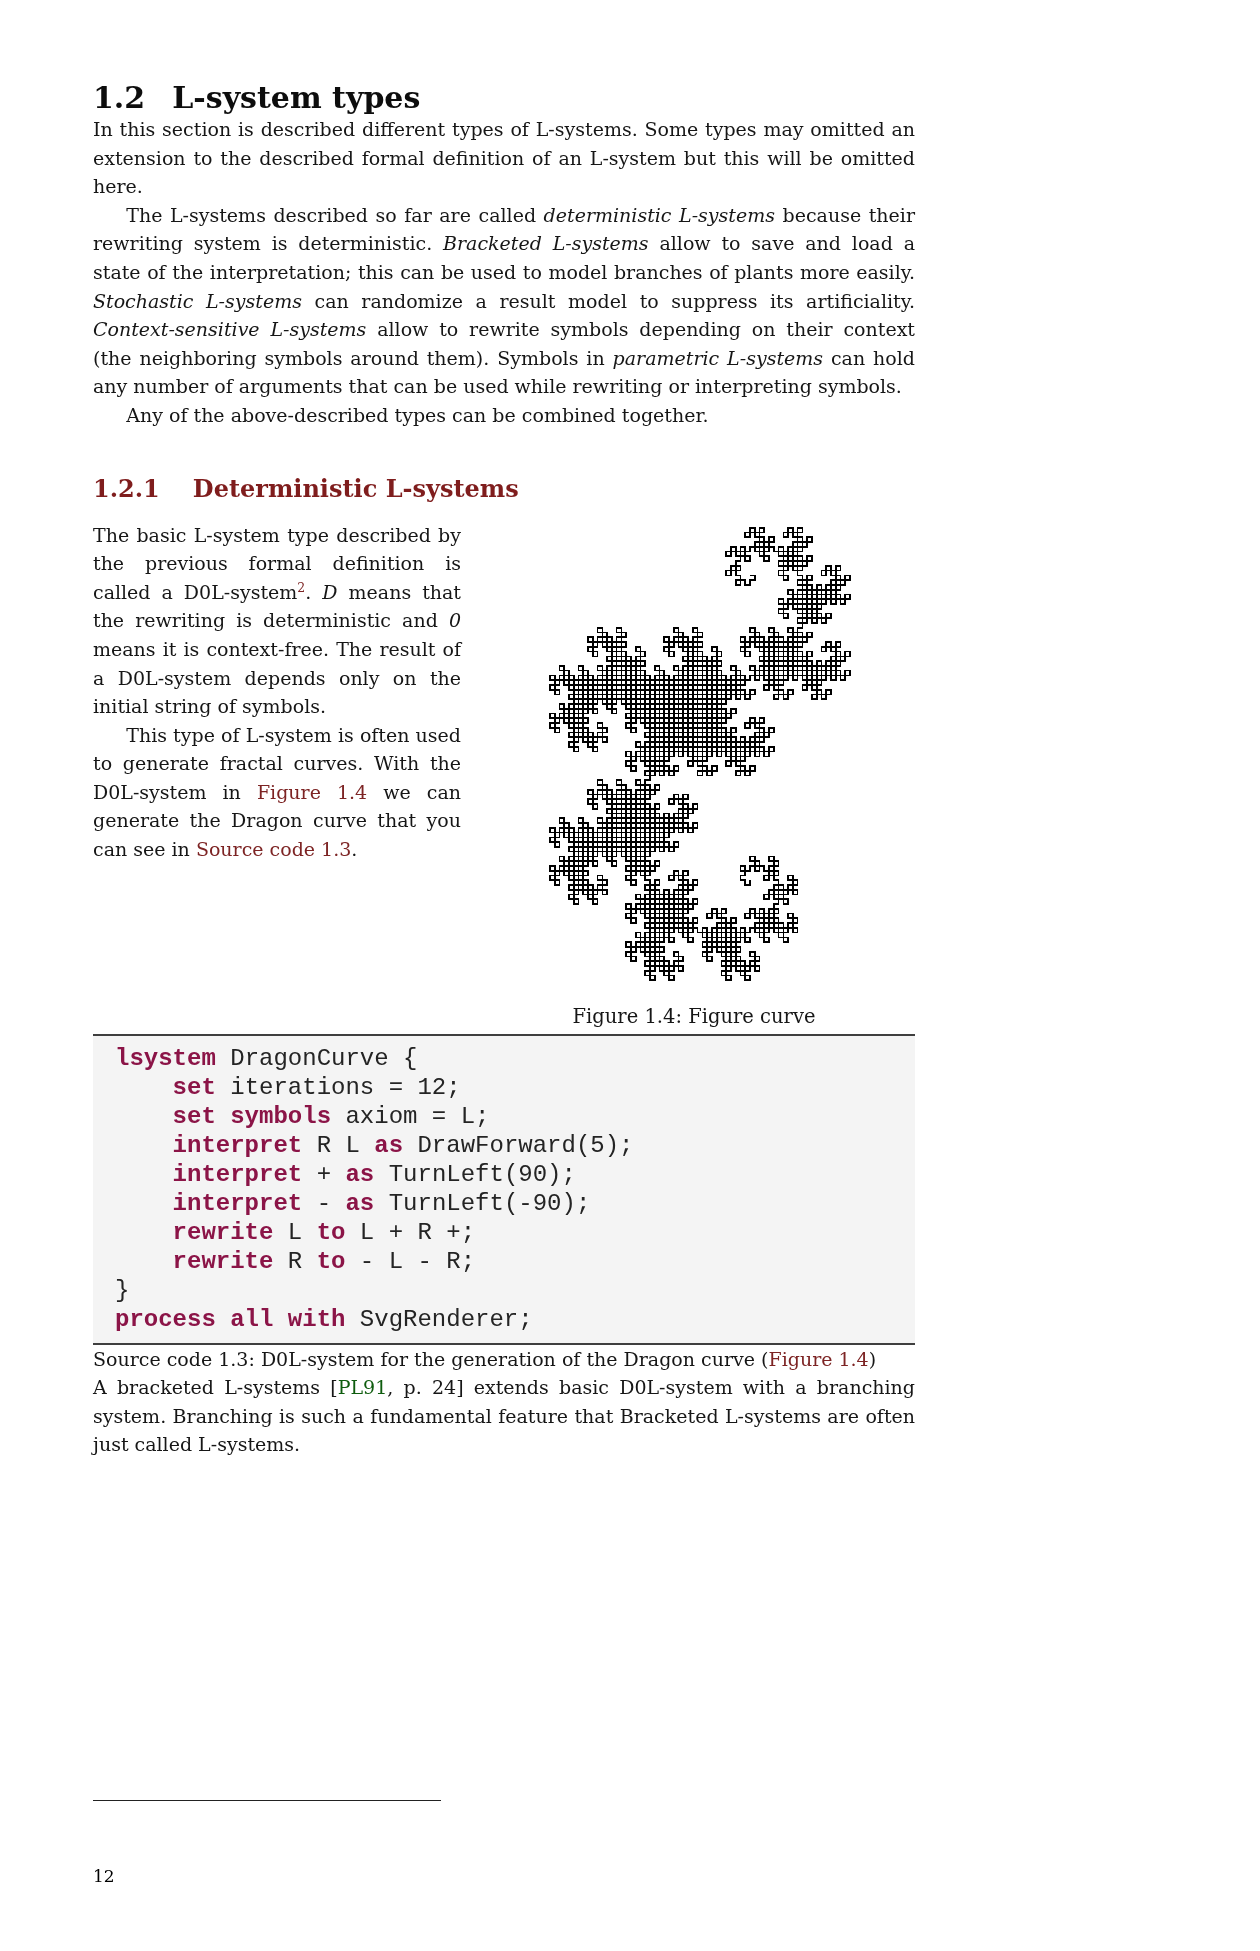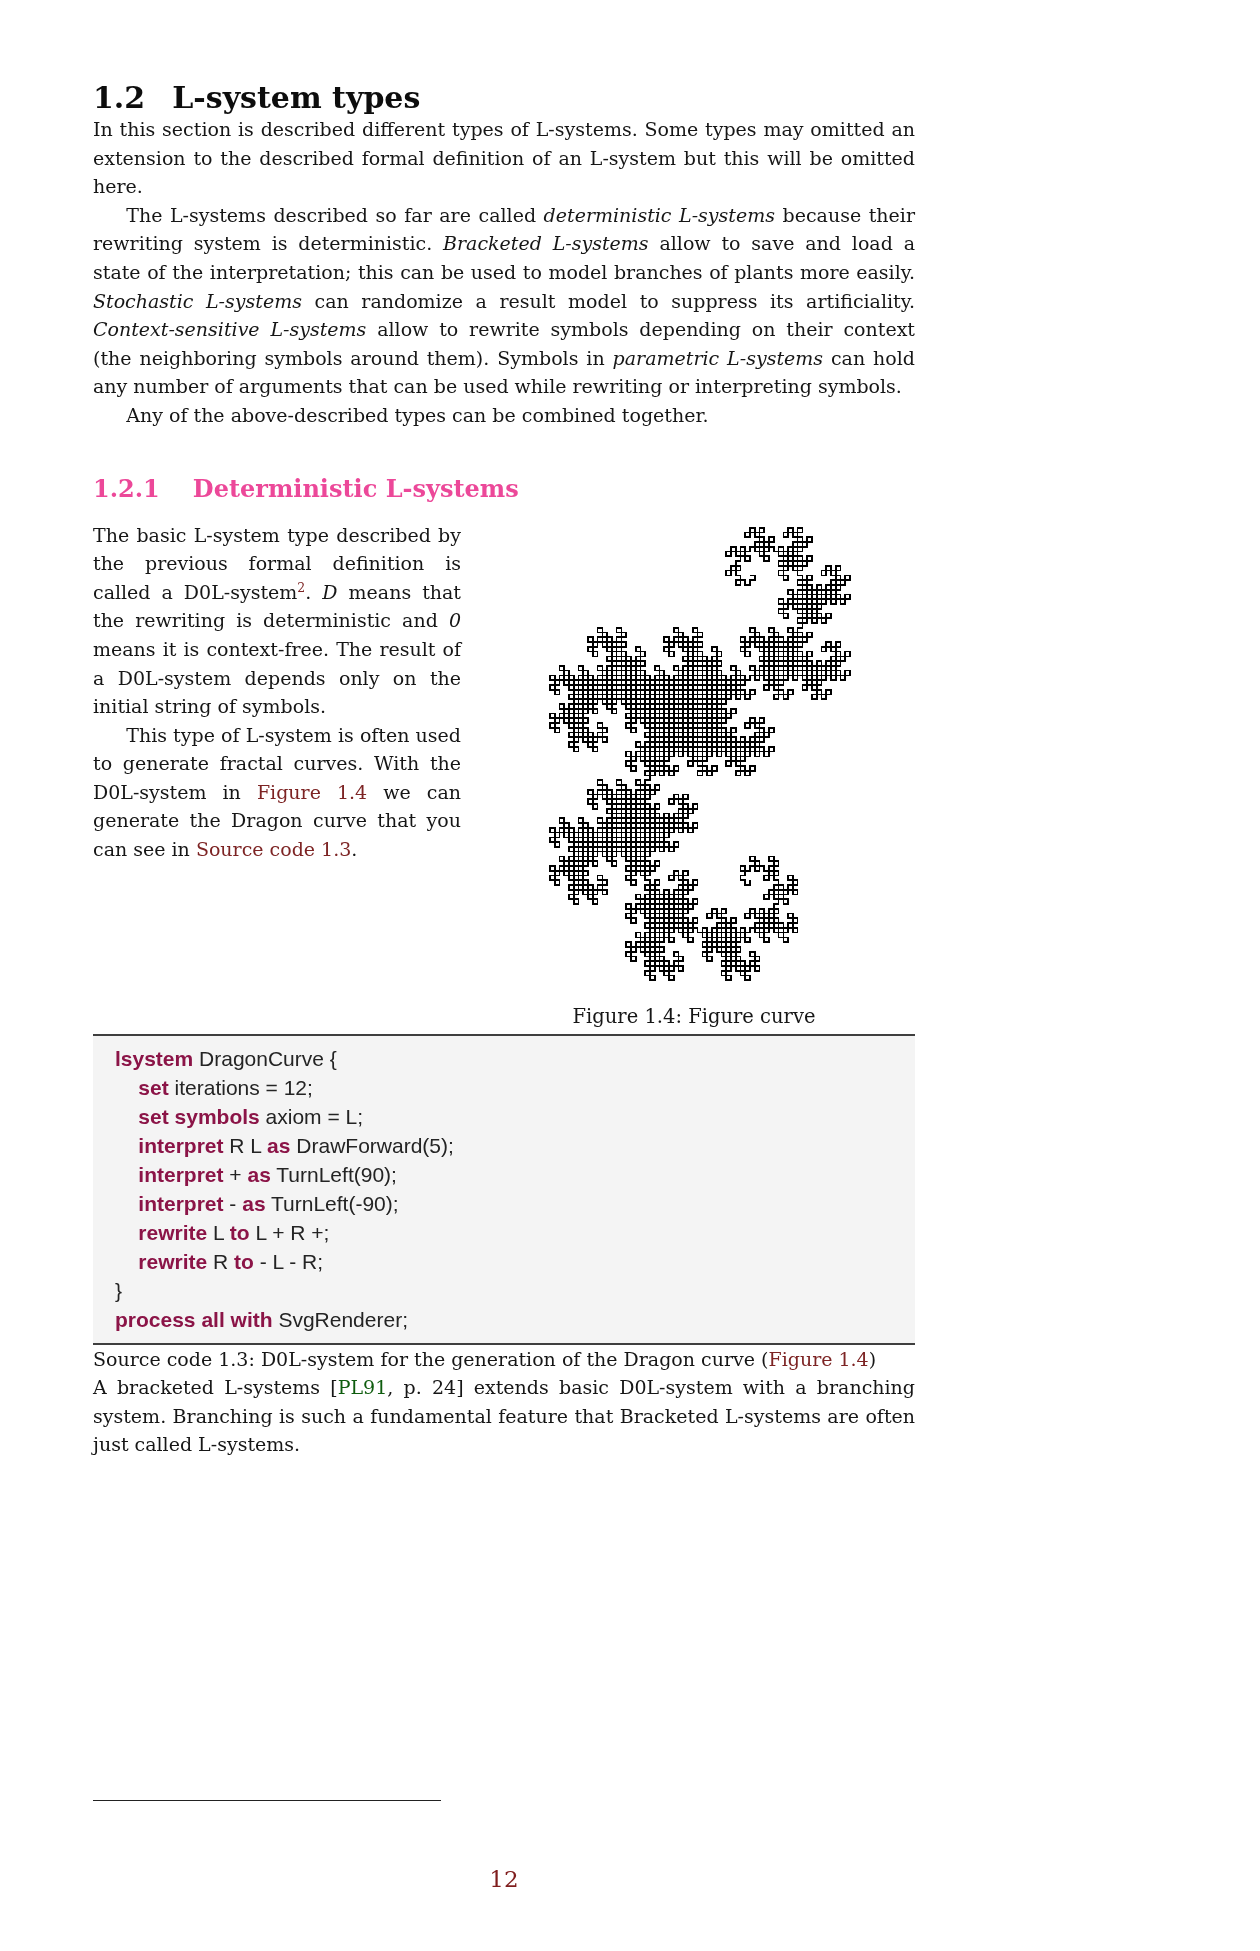--- a/index.html
+++ b/index.html
@@ -5,21 +5,21 @@
   html,body { margin:0; padding:0; background:#ffffff; }
   .page {
     position:relative; width:1136px; height:1951px; background:#ffffff;
     font-family:"DejaVu Serif","Liberation Serif",serif; color:#161616;
     overflow:hidden;
   }
   .content { position:absolute; left:93px; top:0; width:822px; }
 
   h1.sec { margin:0; padding-top:80px; font-size:30px; font-weight:bold; color:#0d0d0d; }
   h1.sec .num { margin-right:27px; }
-  h2.subsec { margin:0; font-size:24px; font-weight:bold; color:#ec4899; }
+  h2.subsec { margin:0; font-size:24px; font-weight:bold; color:#7f1d1d; }
   h2.subsec .num { margin-right:33px; }
   #h121 { margin-top:44px; margin-bottom:18px; }
   #h122 { margin-top:62px; margin-bottom:20px; }
 
   p.body { margin:0; font-size:19px; line-height:28.6px; text-align:justify; }
   p.ind { text-indent:1.75em; }
   .intro-first { margin-top:23px; }
 
   .it { font-style:italic; }
   .lnk { color:#7d2424; }
@@ -33,36 +33,36 @@
   .dragon-box { width:430px; height:462px; margin-left:12px; }
   .fig-caption {
     text-align:center; font-size:19.5px; margin-top:16px; color:#161616;
   }
 
   .codeblock {
     clear:both; margin-top:54px;
     background:#f4f4f4;
     border-top:2px solid #3f3f3f; border-bottom:2px solid #3f3f3f;
     padding:8px 0 9px 22px;
-    font-family:Liberation Sans, sans-serif;
-    font-size:21px; line-height:29px; color:#242424;
+    font-family:Liberation Mono, monospace;
+    font-size:24px; line-height:29px; color:#242424;
     white-space:pre;
   }
   .code-line { min-height:29px; }
   .kw { color:#8b1447; font-weight:bold; }
 
   .code-caption { margin-top:19px; font-size:19.5px; text-align:left; }
 
   .sub2-p { margin-top:0; }
 
   .footnote { position:absolute; left:93px; top:1800px; width:760px; font-size:16px; line-height:22px; color:#161616; }
   .fn-rule { width:348px; height:0; border-top:1.6px solid #222222; margin-bottom:9px; }
   .footnote .cit { font-size:16px; }
 
-  .pagenum { position:absolute; top:1866px; left:93px; width:822px; text-align:center; font-size:23px; color:#7f1d1d; }
+  .pagenum { position:absolute; top:1866px; left:93px; width:822px; text-align:left; font-size:17px; color:#000000; }
 </style>
 </head>
 <body>
 
 <div class="page">
   <div class="content">
 
     <h1 class="sec"><span class="num">1.2</span><span>L-system types</span></h1>
 
     <p class="body intro-first">In this section is described different types of L-systems. Some types may omitted an extension to the described formal definition of an L-system but this will be omitted here.</p>

